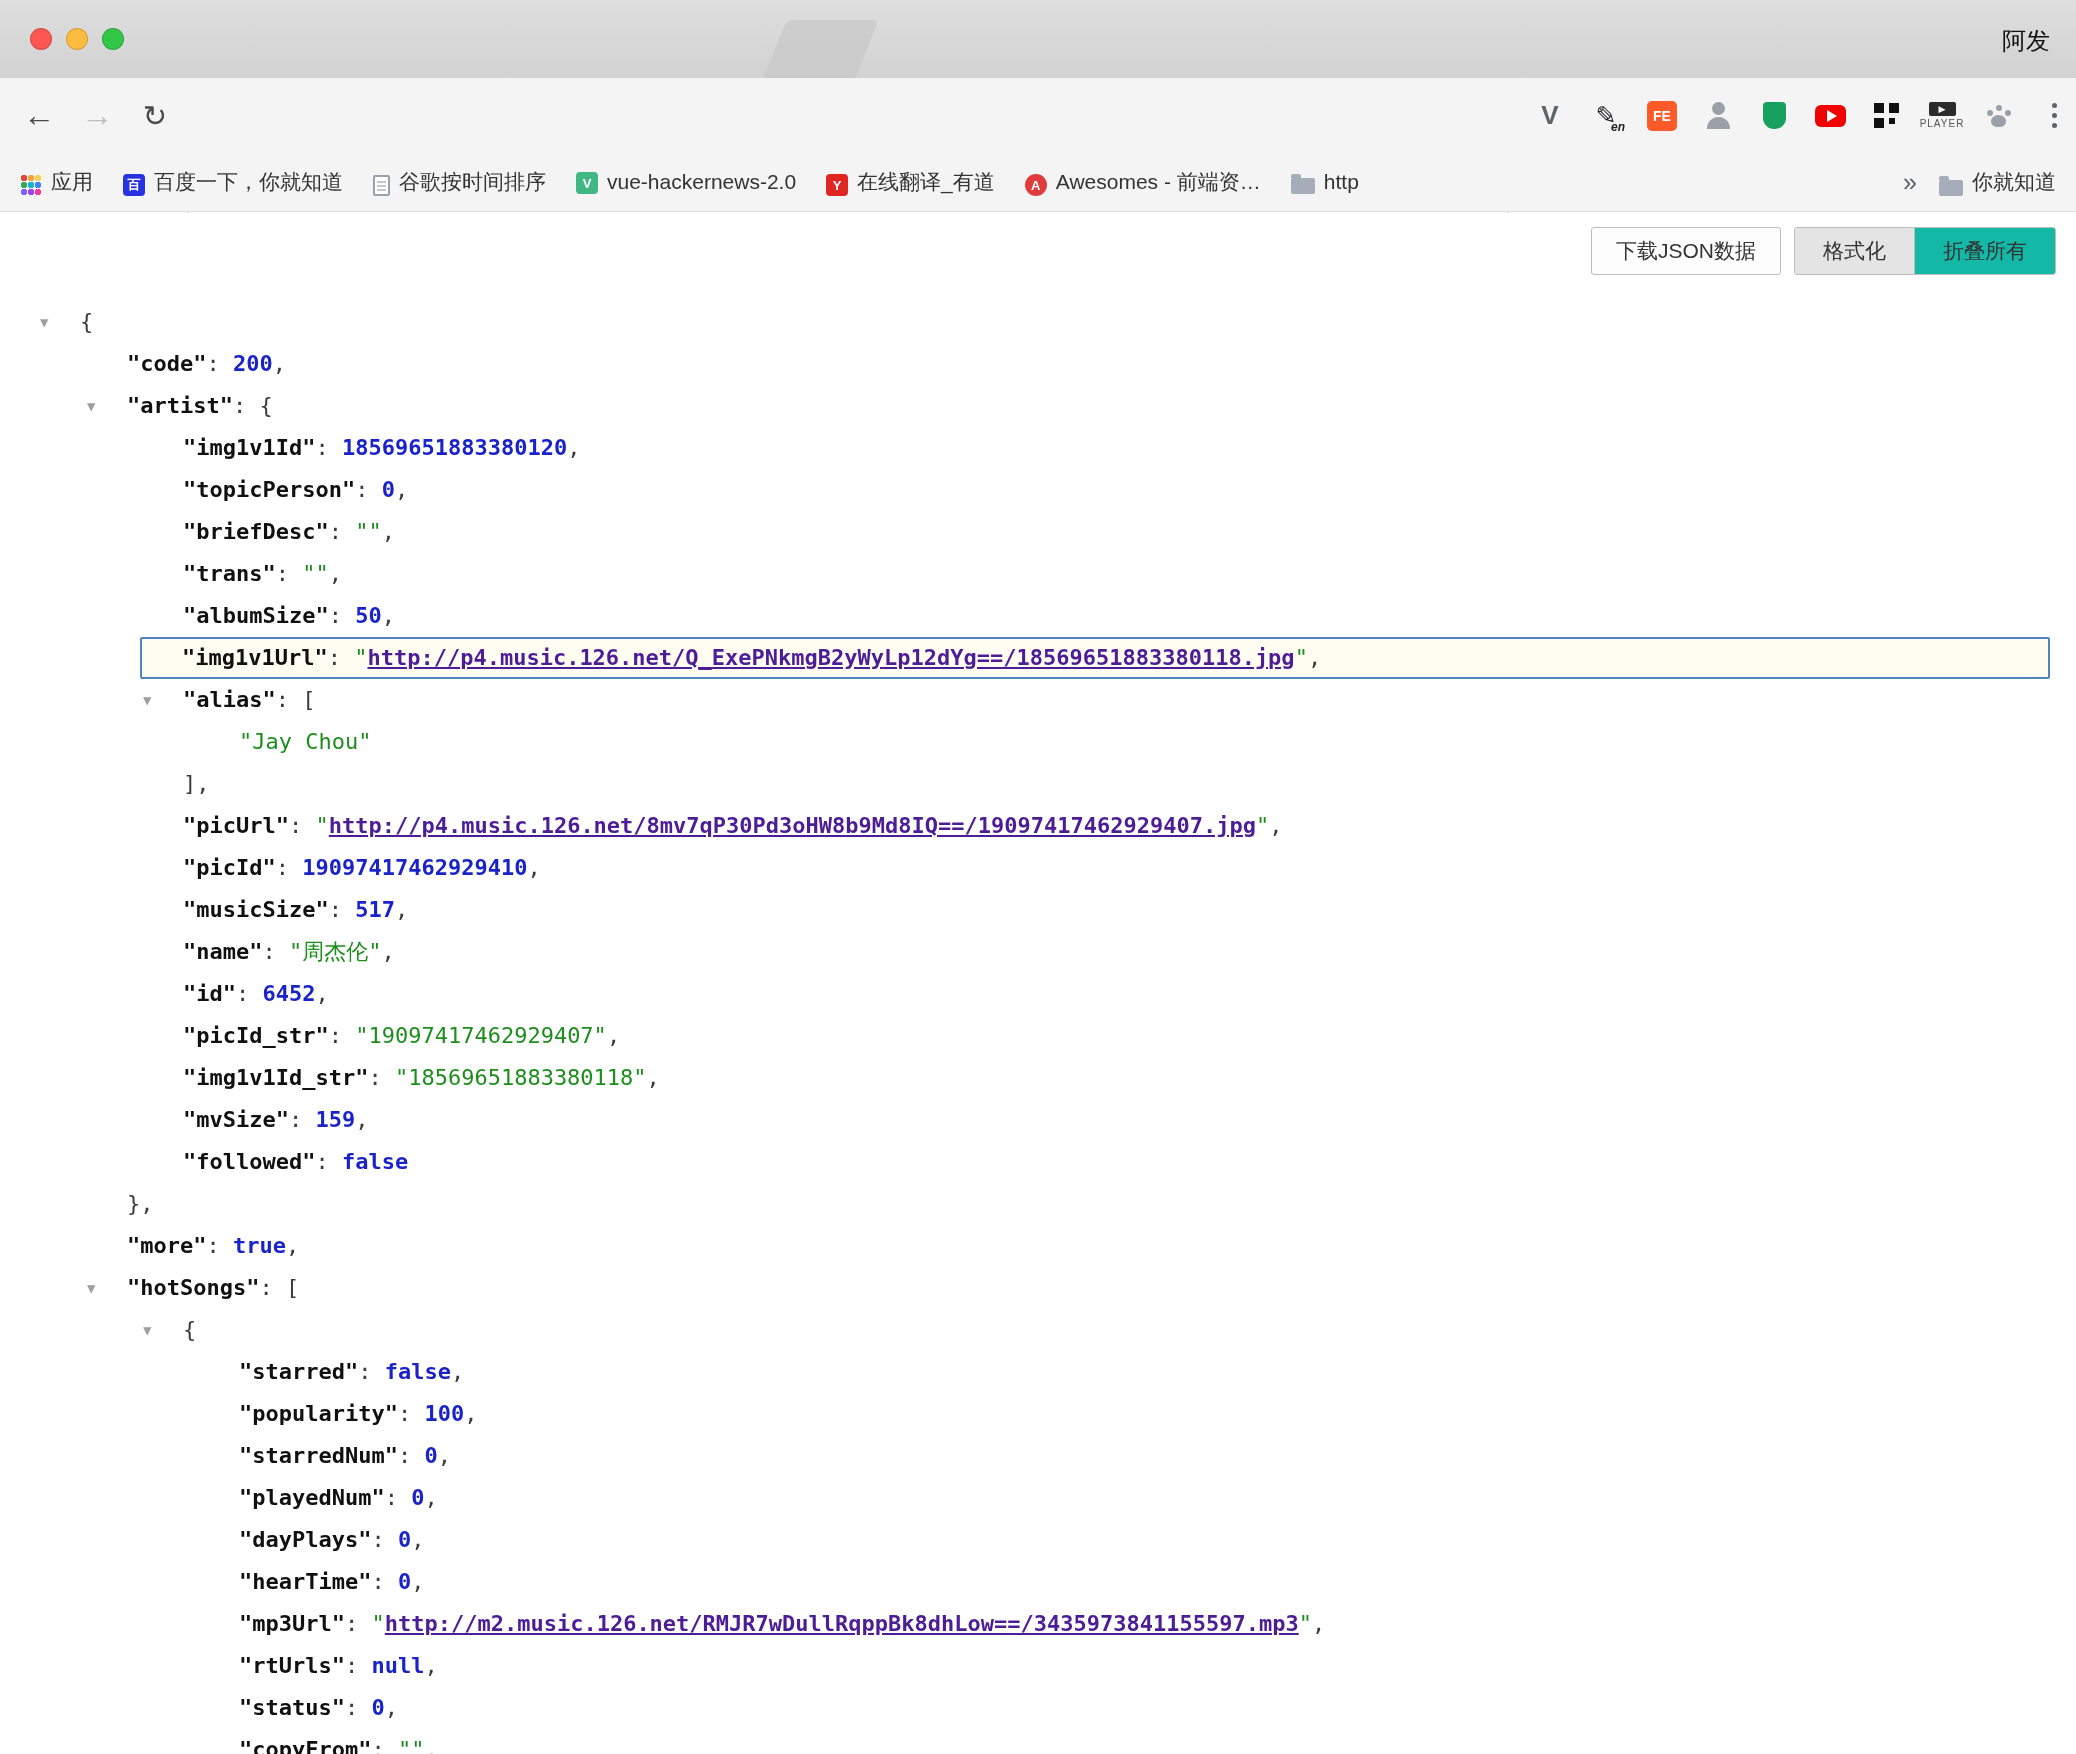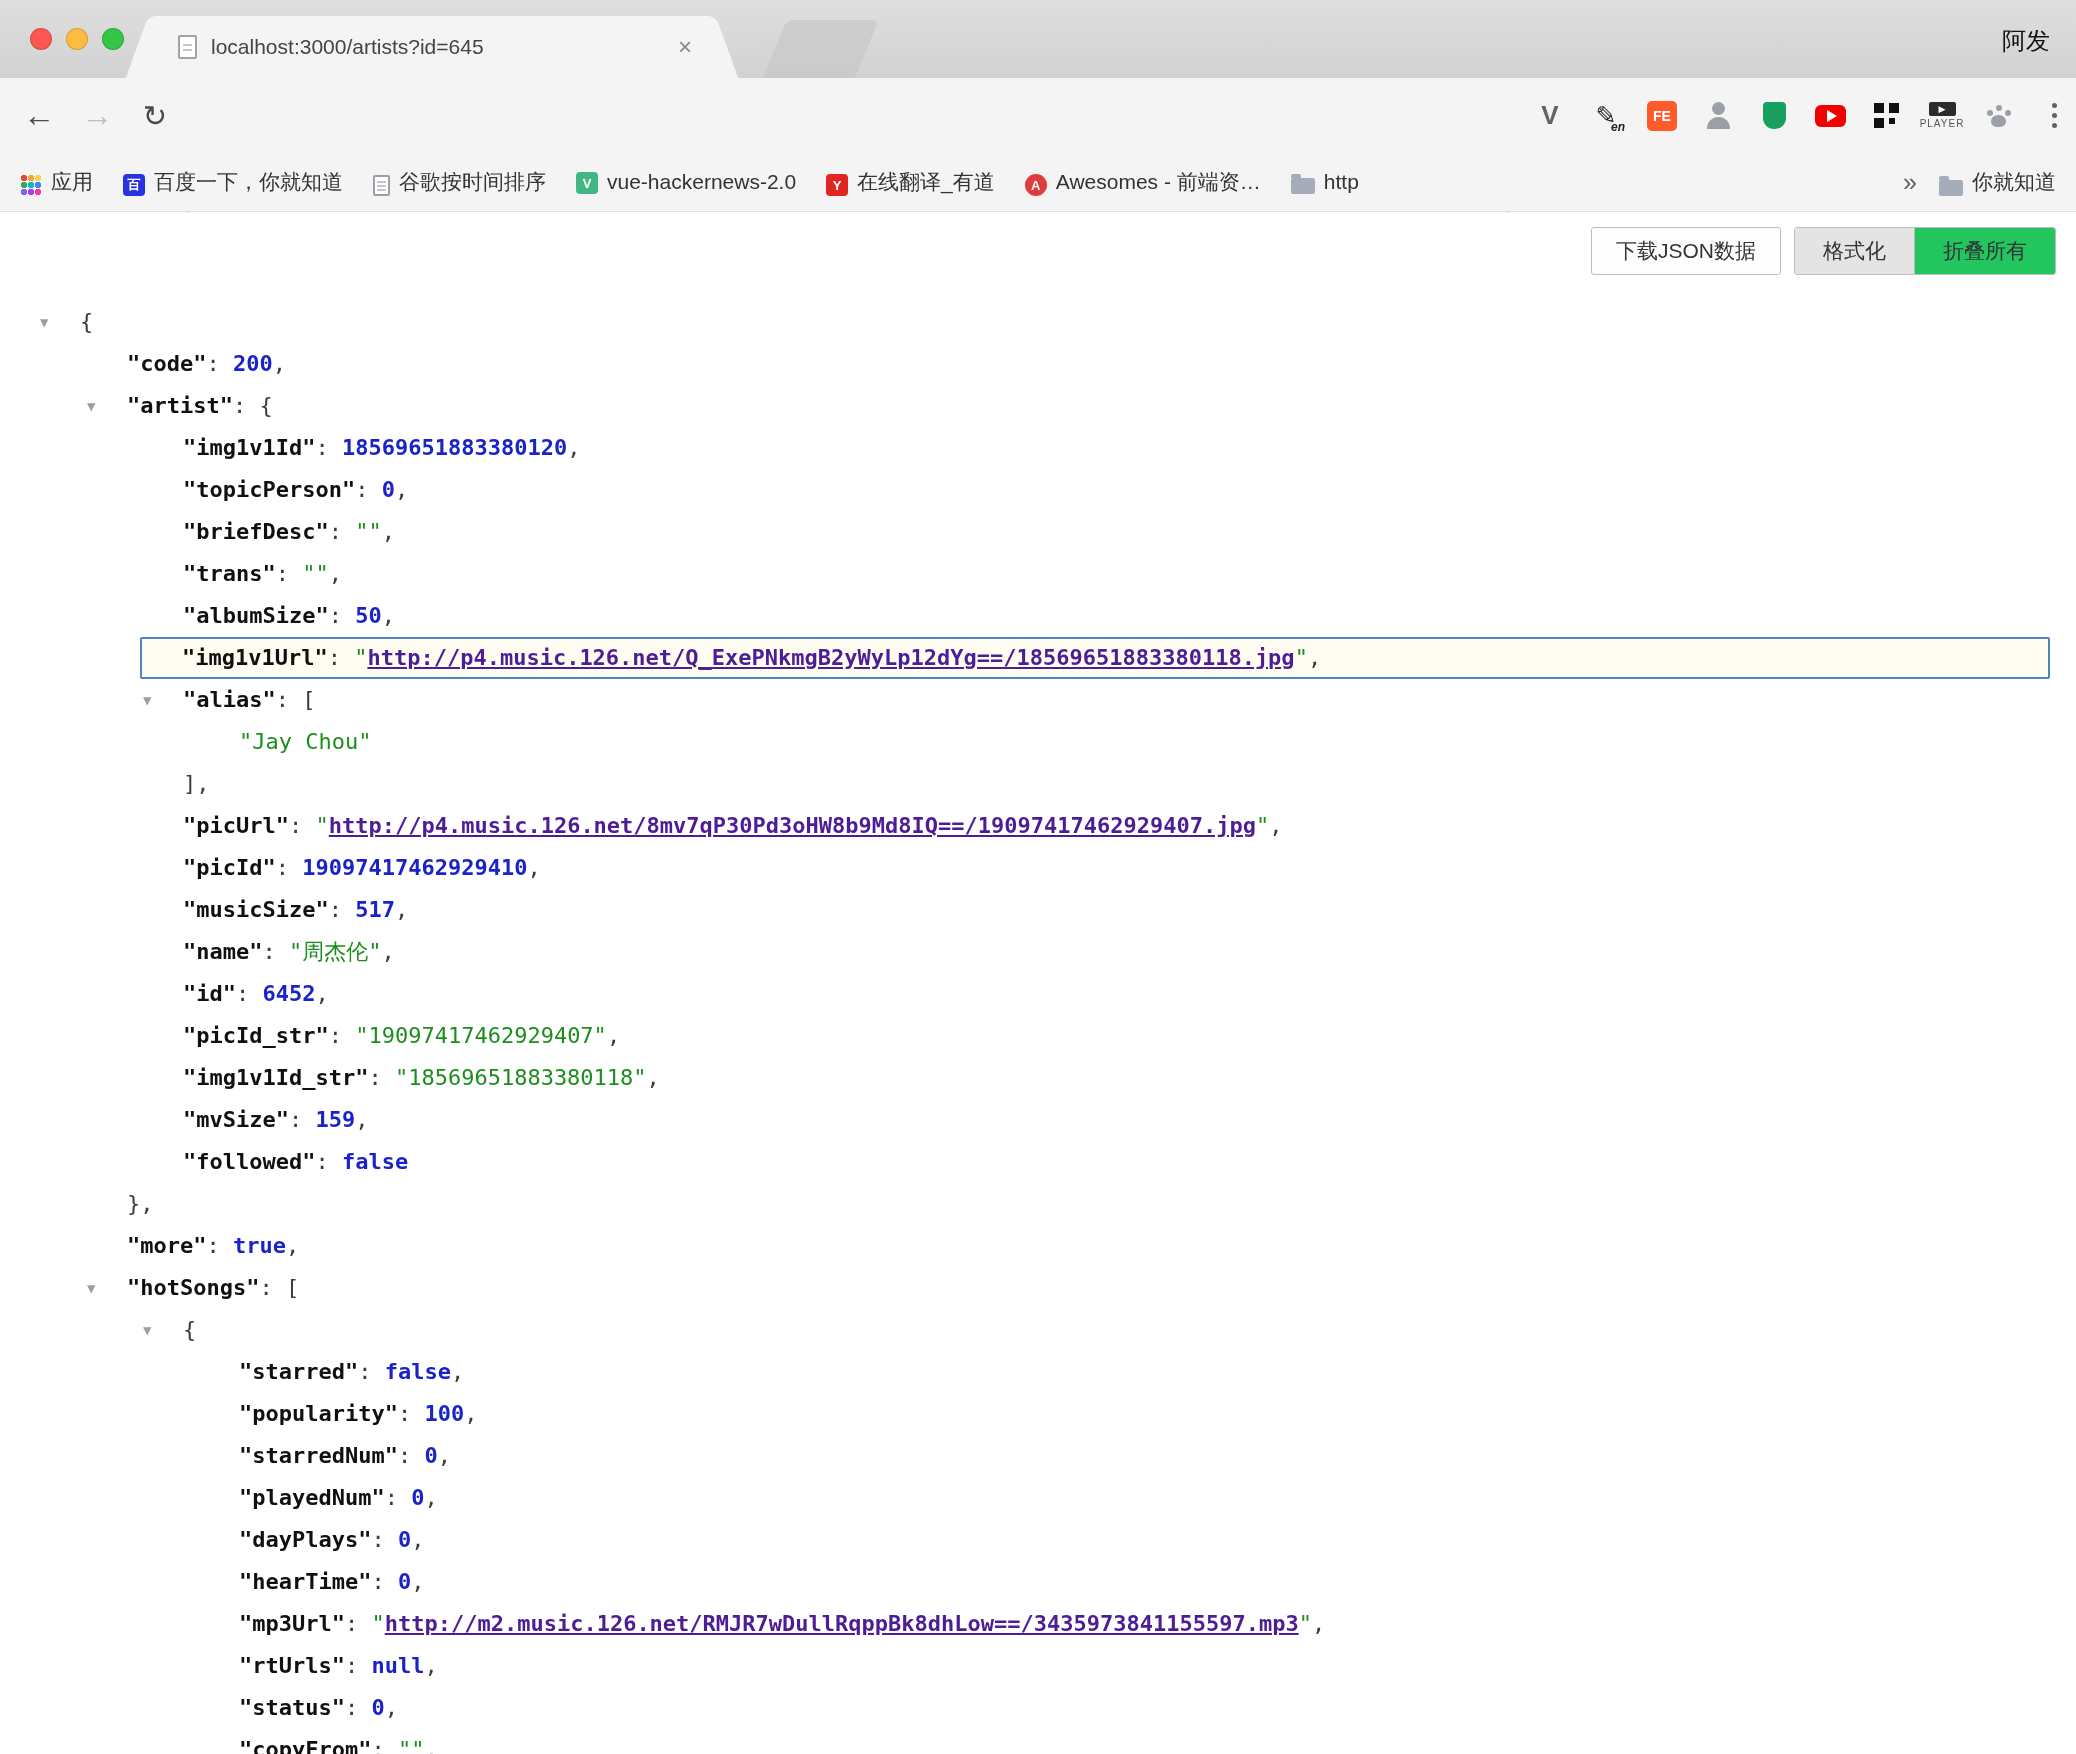--- a/index.html
+++ b/index.html
@@ -105,21 +105,21 @@
   #bookmarks-right { margin-left:auto; display:flex; align-items:center; gap:22px; }
   .overflow-chevron { font-size:25px; color:#5f6368; cursor:pointer; }
 
   
   #content { position:absolute; top:213px; left:0; right:0; bottom:0; background:#fff; }
   #actions { position:absolute; top:14px; right:20px; display:flex; gap:13px; }
   .btn { height:48px; line-height:46px; padding:0 24px; background:#fdfdfd; border:1px solid #bdbdbd;
          border-radius:3px; font-size:21px; color:#333; cursor:pointer; font-family:inherit; }
   .segmented { display:flex; border:1px solid #bdbdbd; border-radius:3px; overflow:hidden; }
   .seg-btn { height:46px; line-height:46px; padding:0 28px; font-size:21px; color:#333;
-             background:#22c55e; cursor:pointer; border:none; font-family:inherit; }
+             background:#14b8a6; cursor:pointer; border:none; font-family:inherit; }
   .seg-btn.active { background:#e4e4e4; }
   .seg-btn + .seg-btn { border-left:1px solid #bdbdbd; }
 
   
   #json-view { position:absolute; top:88px; left:0; right:0;
                font-family:"DejaVu Sans Mono", monospace; font-size:22px; }
   .jline { position:relative; height:42px; line-height:42px; white-space:pre; color:#333; }
   .jline.hl-row { border:2px solid #4f83c2; background:#fffdf2; margin-right:26px; line-height:38px; border-radius:2px; }
   .tg { position:absolute; top:0; font-size:14px; color:#9e9e9e; cursor:pointer; }
   .tok-k { color:#101010; font-weight:600; }
@@ -131,25 +131,20 @@
 </head>
 <body>
 
 <div id="window">
 
   <div id="tabstrip">
     <div id="lights">
       <div class="light red"></div>
       <div class="light yellow"></div>
       <div class="light green"></div>
-    </div>
-    <div class="tab">
-      <span class="favicon"></span>
-      <span class="tab-title">localhost:3000/artists?id=645</span>
-      <span class="tab-close">×</span>
     </div>
     <div class="newtab-stub"></div>
     <div class="profile">阿发</div>
   </div>
 
   <div id="toolbar">
     <div id="navbtns">
       <span class="navbtn">←</span>
       <span class="navbtn disabled">→</span>
       <span class="navbtn reload">↻</span>

